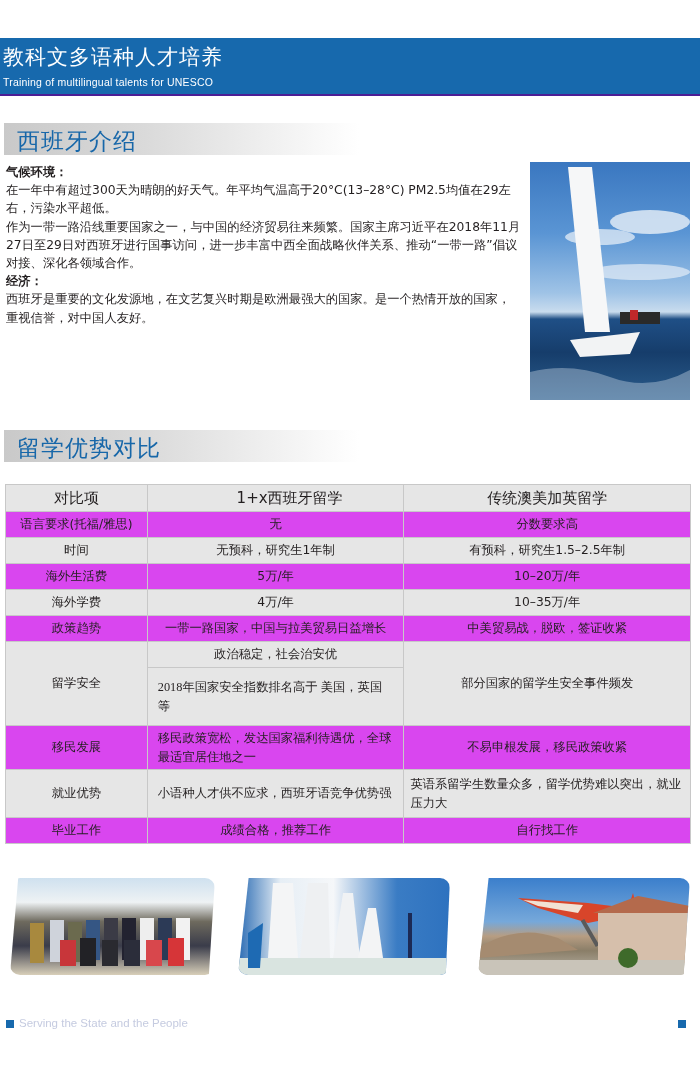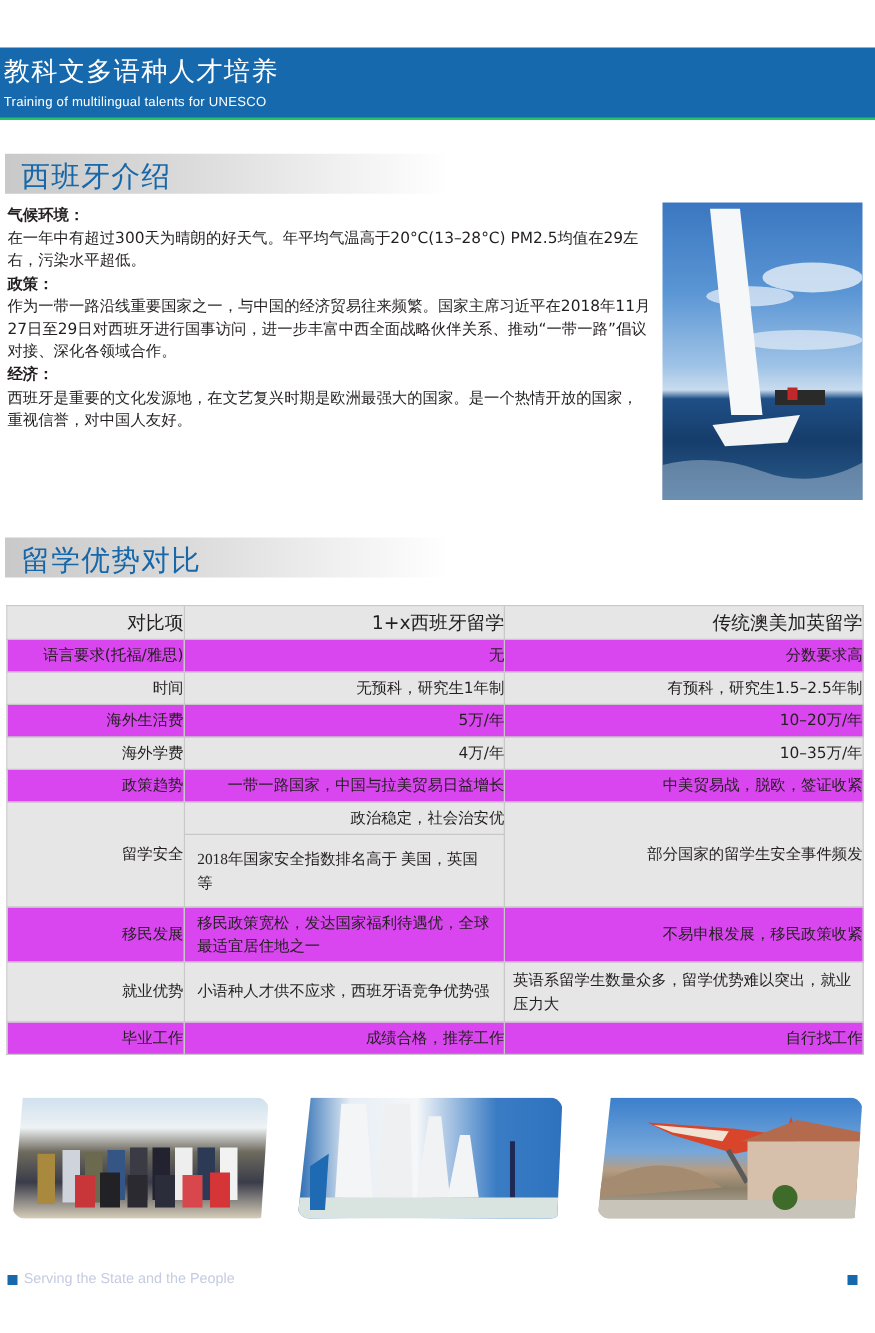--- a/index.html
+++ b/index.html
@@ -2,21 +2,21 @@
 <html><head>
 <meta charset="utf-8">
 <style>
   * { box-sizing: border-box; margin: 0; padding: 0; }
   html, body { width: 700px; height: 1066px; background: #ffffff; overflow: hidden; }
   body { position: relative; font-family: "DejaVu Sans", "Liberation Sans", sans-serif; color: #231f20; }
 
   .banner {
     position: absolute; left: 0; top: 38px; width: 700px; height: 58px;
     background: #1769ad;
-    border-bottom: 2px solid #22c55e;
+    border-bottom: 2px solid #4c1d95;
   }
   .banner-title {
     position: absolute; left: 3px; top: 5px;
     font-size: 21px; color: #ffffff; letter-spacing: 1px; font-weight: normal;
   }
   .banner-sub {
     position: absolute; left: 3px; top: 38px;
     font-family: "Liberation Sans", sans-serif;
     font-size: 10.5px; color: #ffffff; letter-spacing: 0.2px;
   }
@@ -40,21 +40,21 @@
   .photo-sail {
     position: absolute; left: 530px; top: 162px; width: 160px; height: 238px; overflow: hidden;
     background: linear-gradient(to bottom, #3a77c0 0%, #5a95d4 30%, #9fc3e6 55%, #c9dcee 63%, #1f4f86 66%, #163d6b 80%, #2b5d8c 100%);
   }
 
   table.compare {
     position: absolute; left: 5px; top: 484px; width: 686px;
     border-collapse: collapse; font-size: 12.3px; color: #231f20;
   }
   table.compare td, table.compare th {
-    border: 1px solid #c8c8c8; text-align: right; vertical-align: middle; font-weight: normal;
+    border: 1px solid #c8c8c8; text-align: center; vertical-align: middle; font-weight: normal;
   }
   table.compare th { font-size: 15px; height: 27px; background: #e6e6e6; }
   table.compare td { height: 26px; }
   table.compare tr.g td { background: #e6e6e6; }
   table.compare tr.w td { background: #d946ef; }
   table.compare td.l { text-align: left; padding: 0 10px; line-height: 19px; }
   .c1 { width: 142px; } .c2 { width: 257px; padding-left: 28px; } .c3 { width: 287px; }
 
   .gallery-img {
     position: absolute; top: 878px; height: 97px; overflow: hidden; border-radius: 10px;
@@ -80,21 +80,20 @@
   <div class="banner-sub">Training of multilingual talents for UNESCO</div>
 </div>
 
 <div class="section-head" style="top:123px;">
   <span>西班牙介绍</span>
 </div>
 
 <div class="intro">
   <p class="h">气候环境：</p>
   <p>在一年中有超过300天为晴朗的好天气。年平均气温高于20°C(13–28°C)  PM2.5均值在29左右，污染水平超低。</p>
-  <p class="h">政策：</p>
   <p>作为一带一路沿线重要国家之一，与中国的经济贸易往来频繁。国家主席习近平在2018年11月27日至29日对西班牙进行国事访问，进一步丰富中西全面战略伙伴关系、推动“一带一路”倡议对接、深化各领域合作。</p>
   <p class="h">经济：</p>
   <p>西班牙是重要的文化发源地，在文艺复兴时期是欧洲最强大的国家。是一个热情开放的国家，重视信誉，对中国人友好。</p>
 </div>
 
 <div class="photo-sail">
   <svg width="160" height="238" viewBox="0 0 160 238">
     <ellipse cx="120" cy="60" rx="40" ry="12" fill="#e9f0f8" opacity="0.8"></ellipse>
     <ellipse cx="70" cy="75" rx="35" ry="8" fill="#eef3f9" opacity="0.7"></ellipse>
     <ellipse cx="110" cy="110" rx="50" ry="8" fill="#e4edf6" opacity="0.7"></ellipse>

